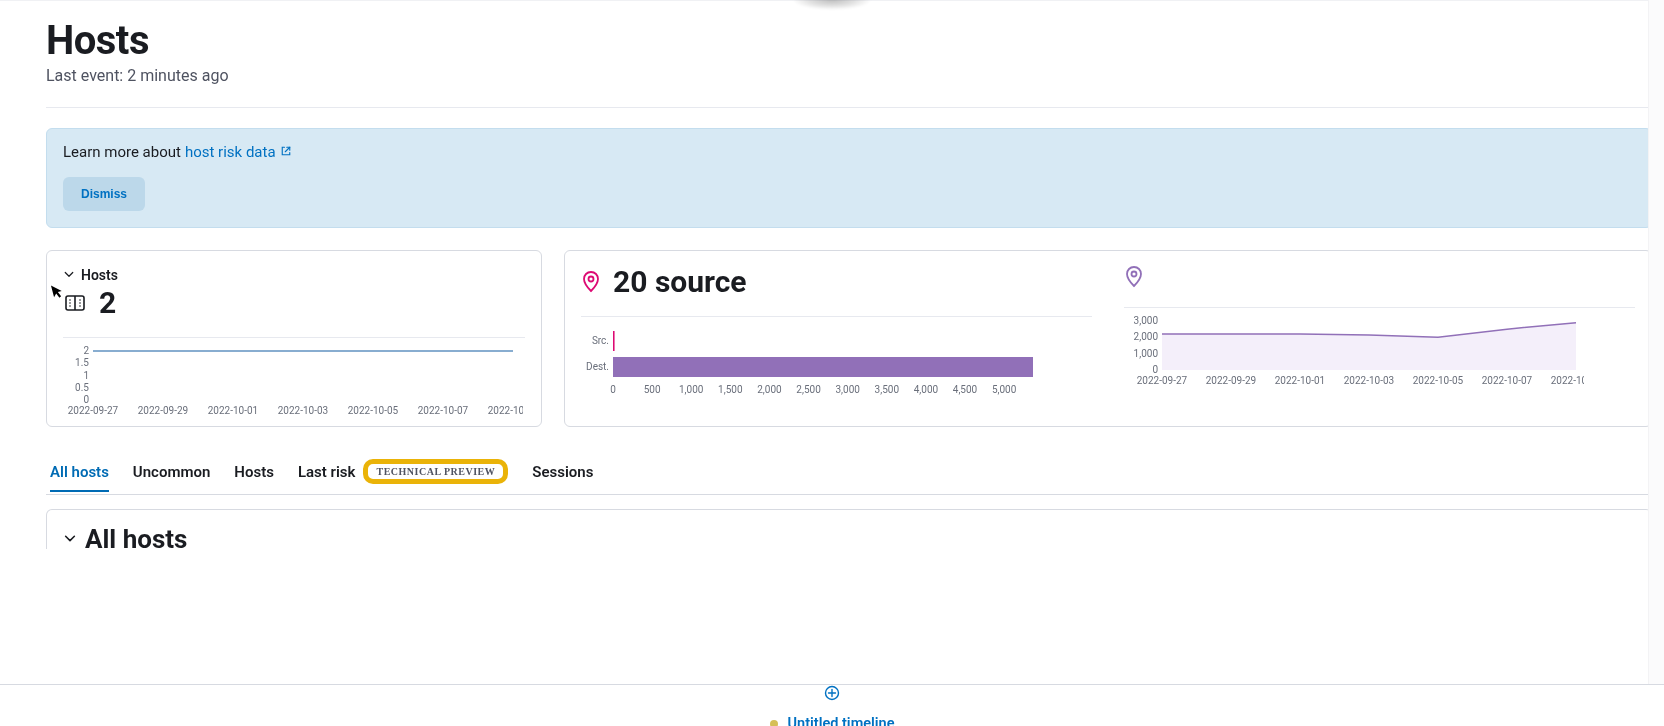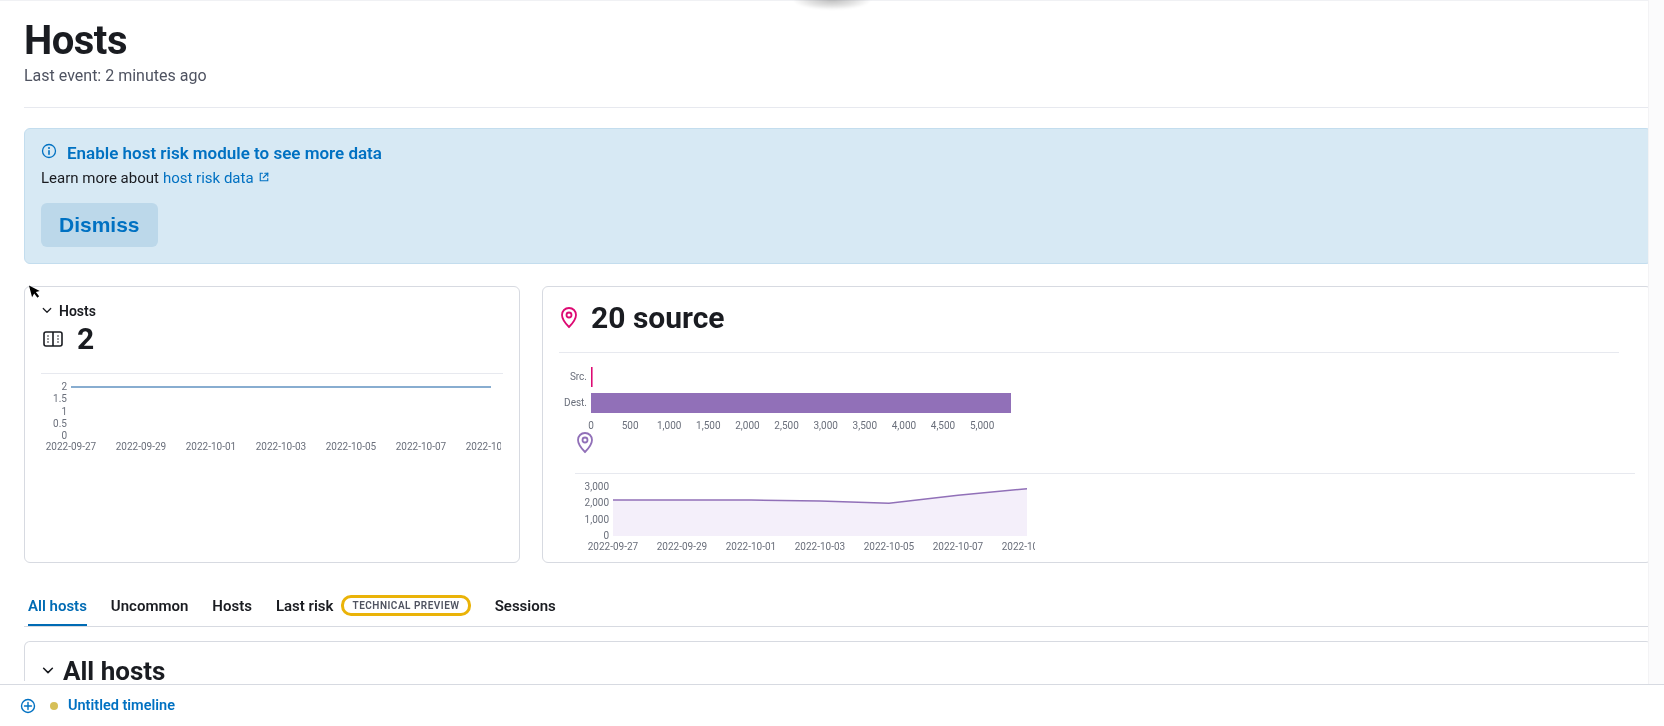--- a/index.html
+++ b/index.html
@@ -39,20 +39,21 @@
     top: -10px; left: 50%; transform: translateX(-50%);
     width: 80px; height: 20px;
     border-radius: 50%;
     background: radial-gradient(ellipse at center, rgba(0,0,0,0.25) 0%, rgba(0,0,0,0.12) 40%, rgba(0,0,0,0) 70%);
     filter: blur(1px);
     pointer-events: none;
   }
   .page {
     padding: 8px 12px 0 24px;
     position: relative;
+    margin-left: 22px;
   }
   
   .page-title {
     font-size: 40px;
     font-weight: 700;
     margin: 8px 0 2px 0;
     letter-spacing: -0.5px;
   }
   .page-subtitle {
     font-size: 16px;
@@ -93,21 +94,21 @@
     text-decoration: none;
     display: inline-flex; align-items: center; gap: 4px;
   }
   .callout .dismiss-btn {
     margin-top: 16px;
     background: var(--btn-bg);
     color: var(--link);
     border: none;
     border-radius: 6px;
     padding: 10px 18px;
-    font-size: 21px;
+    font-size: 12px;
     font-weight: 600;
     cursor: pointer;
   }
 
   
   .cursor-glyph {
     position: absolute;
     left: 30px; top: 282px;
     font-size: 14px;
     color: #000;
@@ -146,21 +147,20 @@
     line-height: 1.1;
   }
   .panel-divider {
     height: 1px; background: var(--divider);
     margin: 18px 0 8px 0;
   }
 
   
   .unique-cols {
     display: flex;
-    flex-direction: column;
   }
   .unique-col { flex: 1 1 50%; }
   .unique-col.left { padding-right: 16px; }
   .unique-col.right { padding-left: 16px; }
 
   
   .mini-chart { width: 100%; }
   .mini-chart svg { display:block; }
   .axis-tick { font-size: 10px; fill: #6a6f7b; }
 
@@ -181,28 +181,29 @@
   }
   .tab.active {
     color: var(--tab-active);
   }
   .tab.active::after {
     content:"";
     position:absolute; left:0; right:0; bottom:-1px;
     height:2px; background: var(--tab-active);
   }
   .badge {
-    border: 3px solid #eab308;
+    border: 5px solid #eab308;
     border-radius: 10px;
     padding: 2px 8px;
     font-size: 10px;
     letter-spacing: 0.5px;
     color: #4f5361;
     font-weight: 600;
     cursor: default;
+    font-family: Liberation Serif, serif;
   }
 
   
   .section-panel {
     border: 1px solid var(--panel-border);
     border-top-left-radius: 6px;
     border-top-right-radius: 6px;
     border-bottom: none;
     margin-top: 14px;
     padding: 14px 16px 0 16px;
@@ -220,20 +221,21 @@
   .timeline-bar {
     position: fixed;
     left: 0; right: 0; bottom: 0;
     height: 42px;
     border-top: 1px solid var(--timeline-border);
     background: #fff;
     display:flex; align-items:center;
     padding: 0 20px;
     gap: 14px;
     font-size: 14.5px;
+    flex-direction: column;
   }
   .timeline-add {
     display:inline-flex; align-items:center; justify-content:center;
     color: var(--link);
     cursor:pointer;
   }
   .timeline-link {
     display:inline-flex; align-items:center; gap: 10px;
     color: var(--link);
     font-weight: 600;
@@ -258,30 +260,20 @@
 <div class="top-edge"></div>
 <div class="top-shadow"></div>
 
 <div class="page">
 
   <h1 class="page-title">Hosts</h1>
   <div class="page-subtitle">Last event: 2 minutes ago</div>
   <div class="header-divider"></div>
 
   <div class="callout">
-    <div class="callout-title-row">
-      <span class="icon">
-        <svg width="16" height="16" viewBox="0 0 16 16">
-          <circle cx="8" cy="8" r="6.5" fill="none" stroke="#0071c2" stroke-width="1.3"></circle>
-          <circle cx="8" cy="5" r="1" fill="#0071c2"></circle>
-          <rect x="7.2" y="7" width="1.6" height="5" rx="0.8" fill="#0071c2"></rect>
-        </svg>
-      </span>
-      <span class="title">Enable host risk module to see more data</span>
-    </div>
     <div class="callout-desc">
       <span>Learn more about </span>
       <a href="#">
         <span>host risk data</span>
         <span>
           <svg width="12" height="12" viewBox="0 0 16 16">
             <path d="M6 3H3v10h10v-3" fill="none" stroke="#0071c2" stroke-width="1.5" stroke-linecap="round"></path>
             <path d="M9 3h4v4" fill="none" stroke="#0071c2" stroke-width="1.5" stroke-linecap="round"></path>
             <path d="M13 3L7 9" fill="none" stroke="#0071c2" stroke-width="1.5" stroke-linecap="round"></path>
           </svg>

